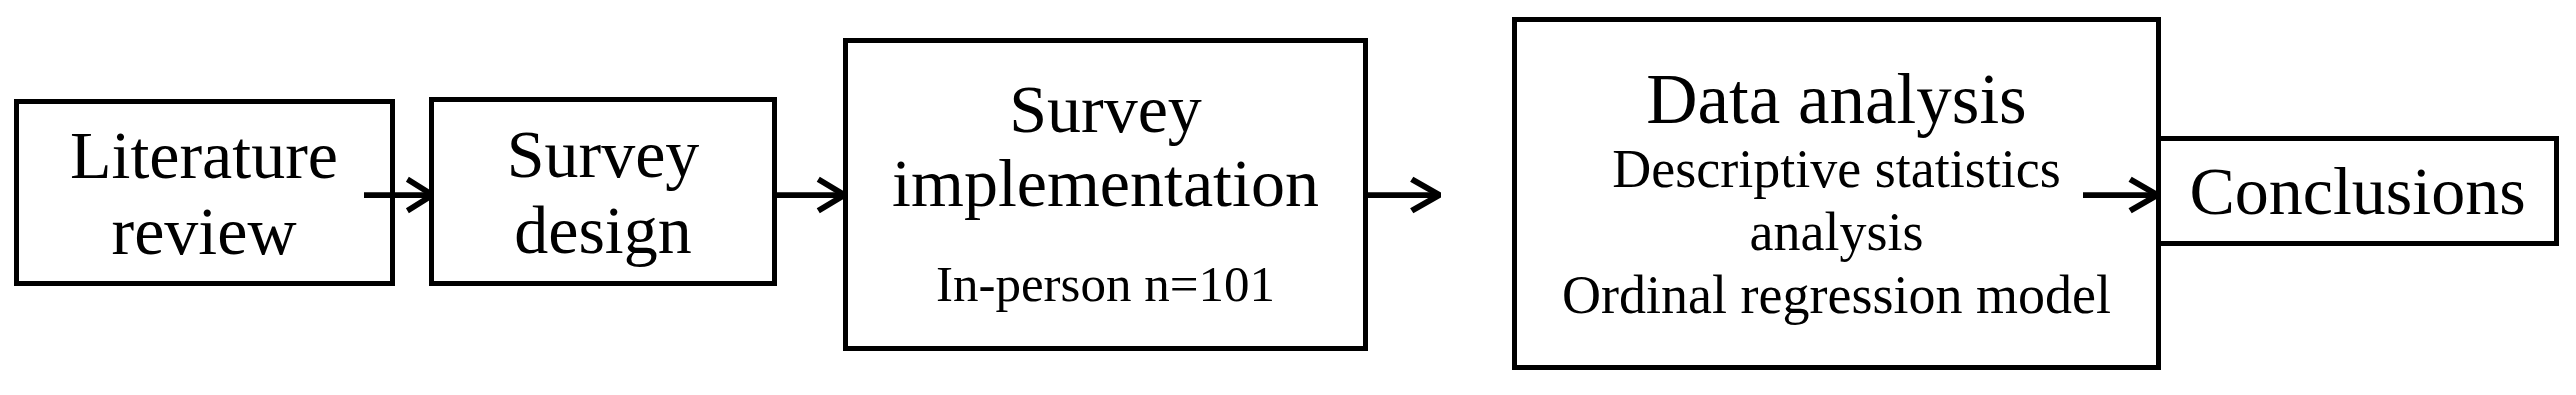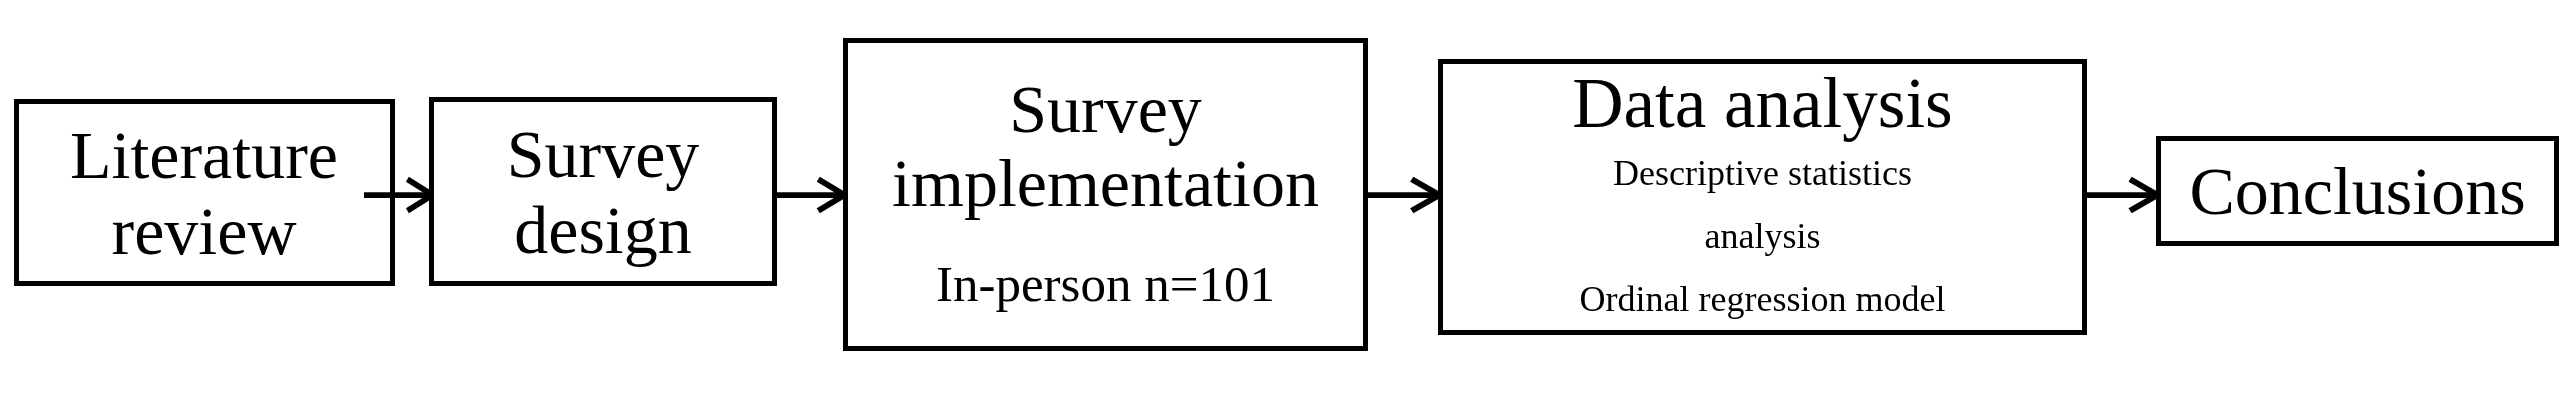--- a/index.html
+++ b/index.html
@@ -31,28 +31,28 @@
     display: block;
     white-space: nowrap;
   }
   
   .main12 { font-size: 68px; line-height: 76px; }
   
   .main3 { font-size: 68px; line-height: 74px; }
   .sub3  { font-size: 51px; line-height: 65px; margin-top: 32px; }
   
   .main4 { font-size: 71px; line-height: 78px; }
-  .sub4  { font-size: 36px;  line-height: 63px; }
+  .sub4  { font-size: 54px;  line-height: 63px; }
   
   .main5 { font-size: 68px; line-height: 71px; }
 
   #box-literature   { left: 13.5px;   top: 99px; width: 381px; height: 187px; }
   #box-design       { left: 429px;  top: 97px; width: 348px; height: 189px; }
   #box-implement    { left: 843px; top: 38px;  width: 525px; height: 313px; }
-  #box-analysis     { left: 1438px; top: 17px;  width: 649px; height: 276px; margin-top: 42px; }
+  #box-analysis     { left: 1512px; top: 17px;  width: 649px; height: 353px; }
   #box-conclusions  { left: 2156px; top: 136px; width: 403px; height: 110px; text-align: right; }
 
   .arrow {
     position: absolute;
     top: 172px;
     height: 46px;
   }
   .arrow line, .arrow polyline {
     stroke: #000000;
     stroke-width: 8;

